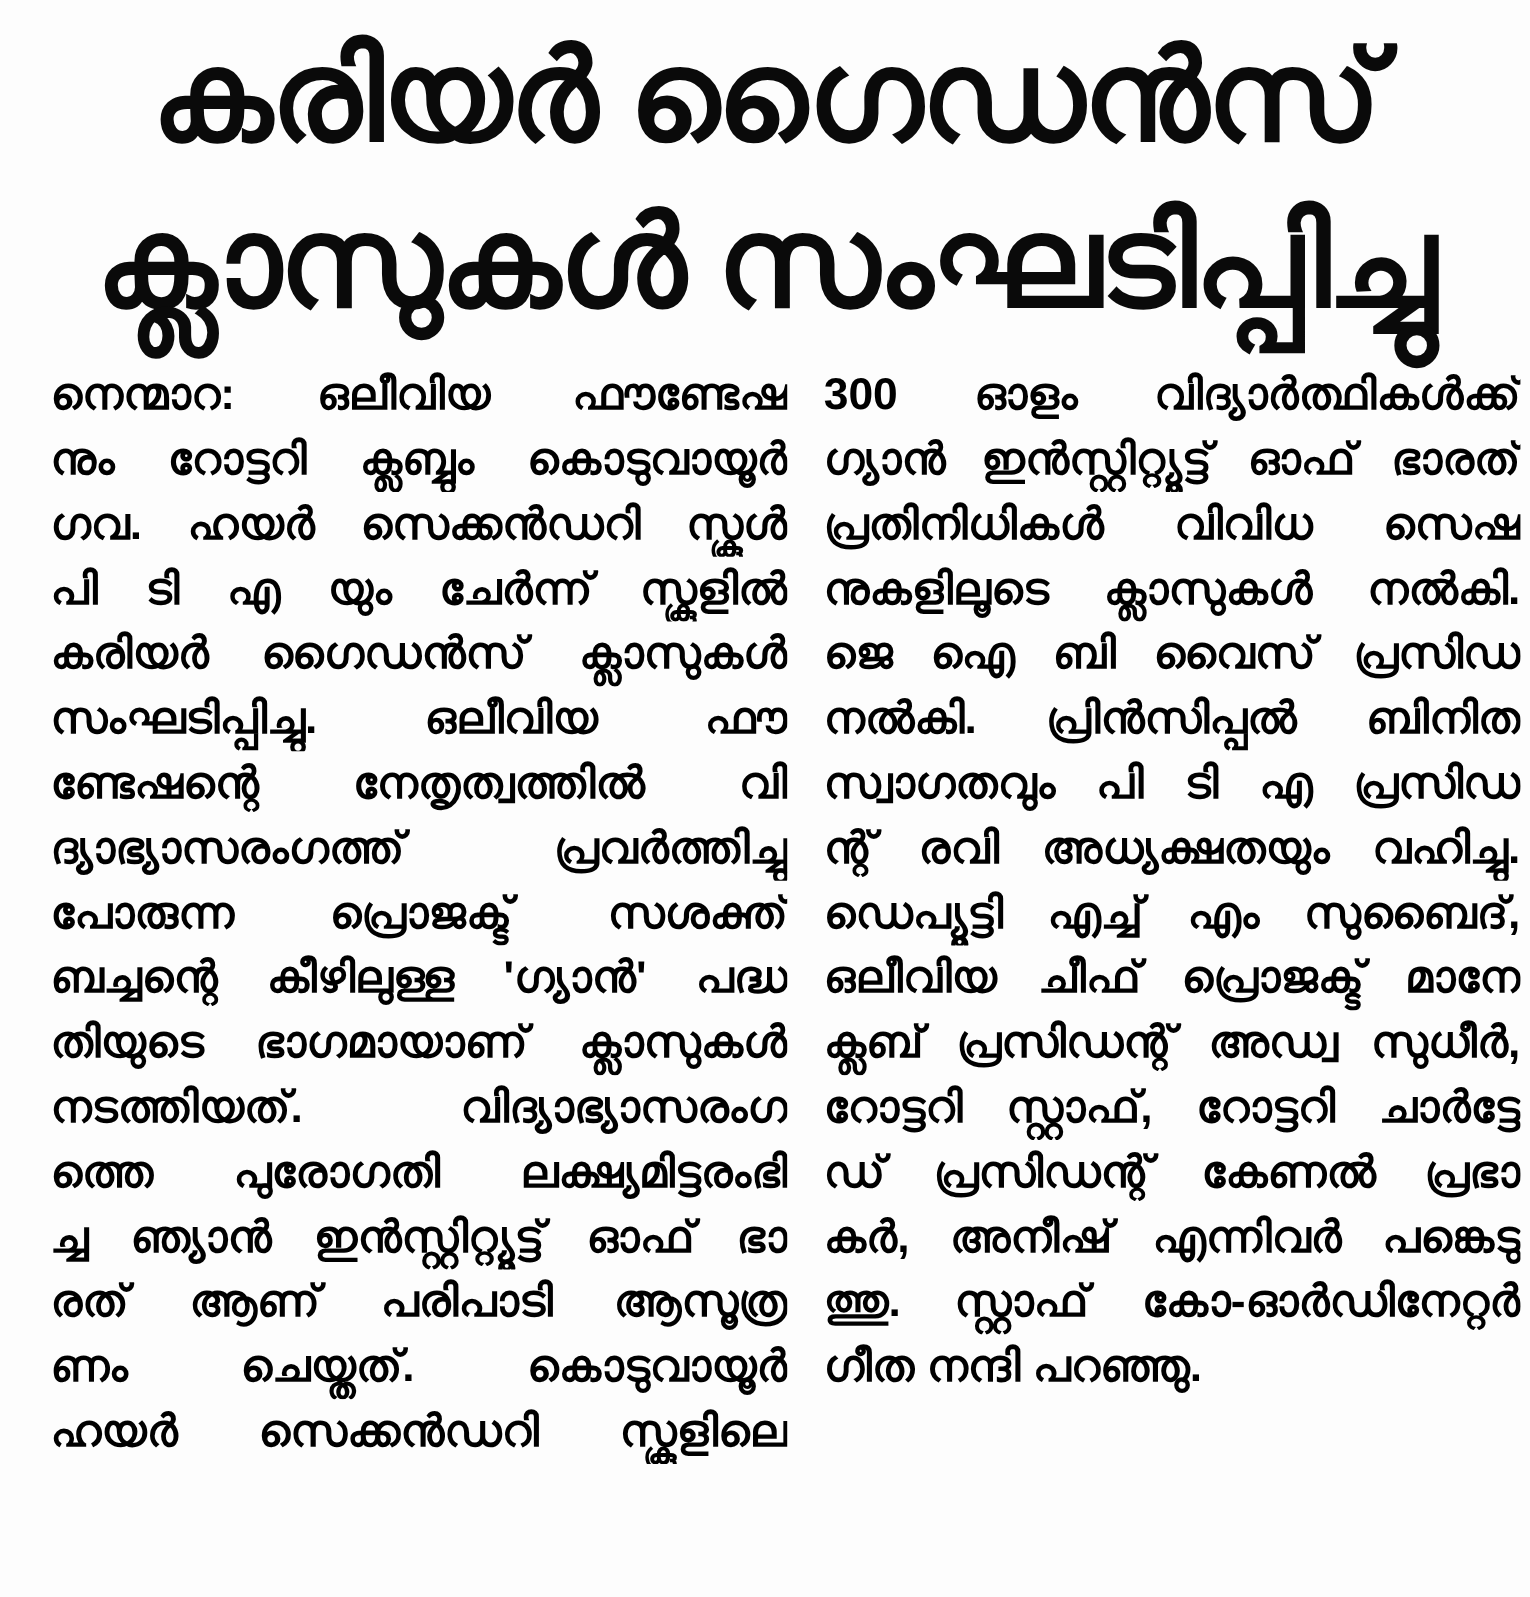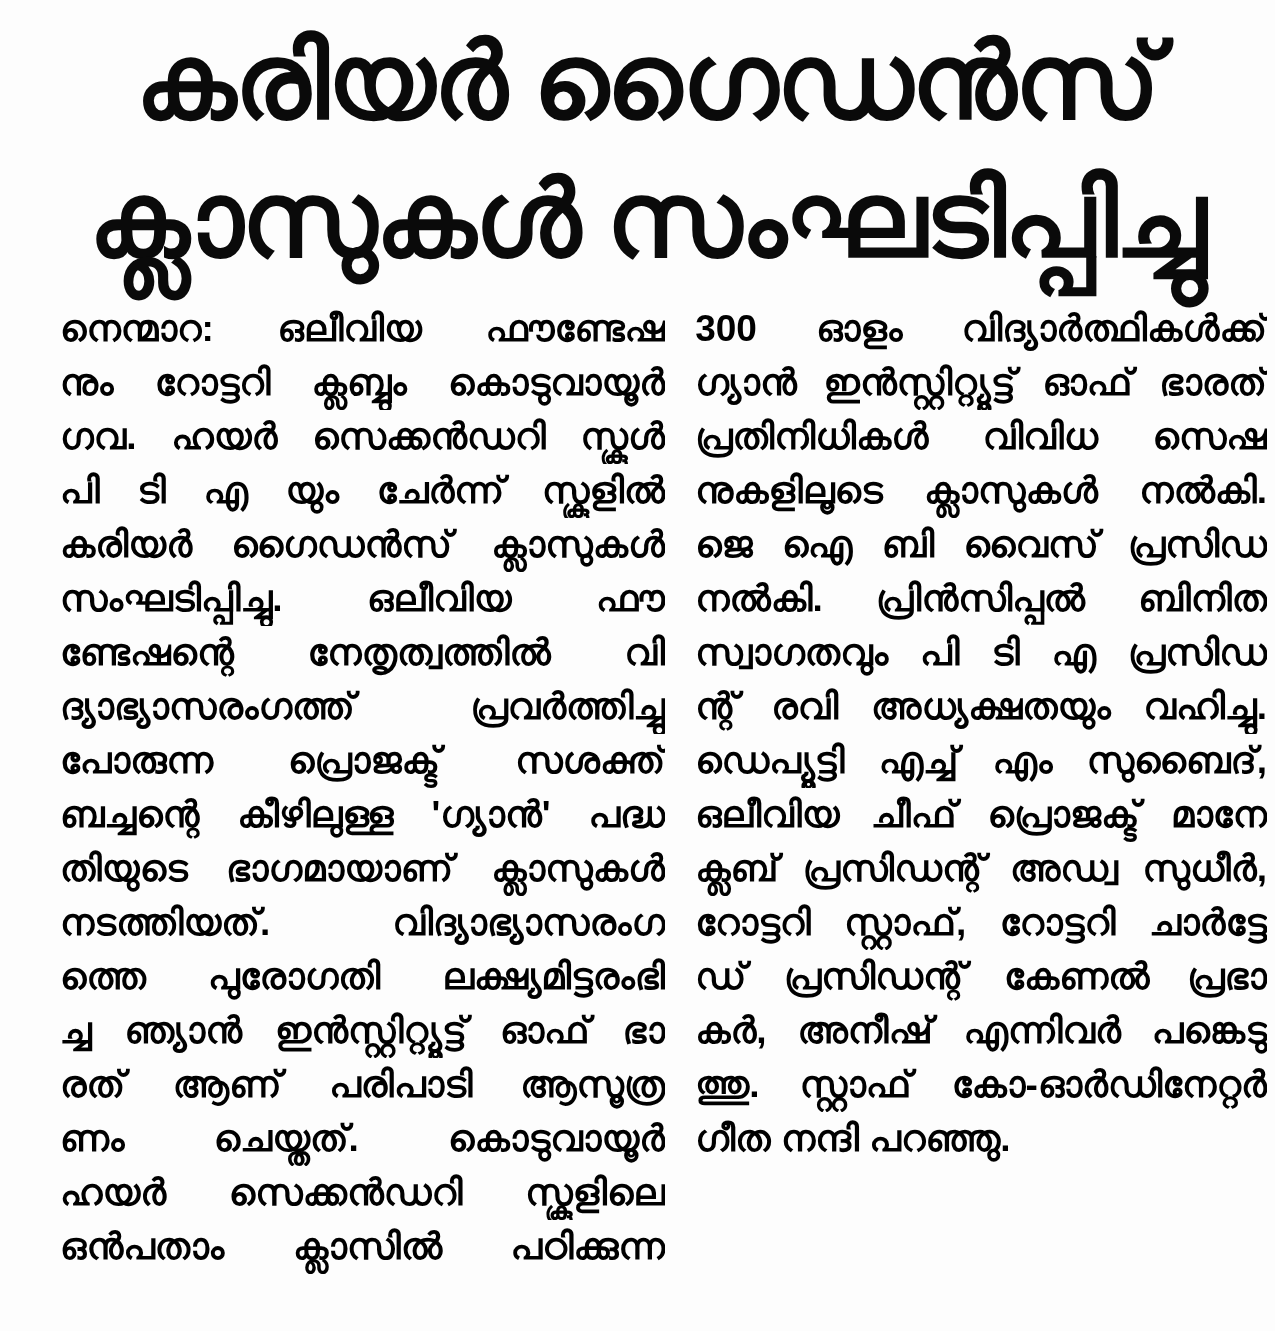--- a/index.html
+++ b/index.html
@@ -13,21 +13,20 @@
     overflow: hidden;
     font-family: "Liberation Sans", sans-serif;
     color: #0d0d0d;
   }
   .clipping {
     width: 1275px;
     height: 1331px;
     background: #fdfdfd;
     box-sizing: border-box;
     padding-top: 12px;
-    padding-left: 18px;
   }
   .headline {
     margin: 0 30px;
     text-align: center;
     font-size: 106px;
     line-height: 138px;
     font-weight: 800;
     letter-spacing: -2px;
     color: #0a0a0a;
   }
@@ -81,21 +80,20 @@
         <div class="body-line">ദ്യാഭ്യാസരംഗത്ത് പ്രവർത്തിച്ചു</div>
         <div class="body-line">പോരുന്ന പ്രൊജക്ട് സശക്ത്</div>
         <div class="body-line">ബച്ചന്റെ കീഴിലുള്ള 'ഗ്യാൻ' പദ്ധ</div>
         <div class="body-line">തിയുടെ ഭാഗമായാണ് ക്ലാസുകൾ</div>
         <div class="body-line">നടത്തിയത്. വിദ്യാഭ്യാസരംഗ</div>
         <div class="body-line">ത്തെ പുരോഗതി ലക്ഷ്യമിട്ടരംഭി</div>
         <div class="body-line">ച്ച ഞ്യാൻ ഇൻസ്റ്റിറ്റ്യൂട്ട് ഓഫ് ഭാ</div>
         <div class="body-line">രത് ആണ് പരിപാടി ആസൂത്ര</div>
         <div class="body-line">ണം ചെയ്തത്. കൊടുവായൂർ</div>
         <div class="body-line">ഹയർ സെക്കൻഡറി സ്കൂളിലെ</div>
-        <div class="body-line">ഒൻപതാം ക്ലാസിൽ പഠിക്കുന്ന</div>
       </div>
     <div class="column right">
         <div class="body-line">300 ഓളം വിദ്യാർത്ഥികൾക്ക്</div>
         <div class="body-line">ഗ്യാൻ ഇൻസ്റ്റിറ്റ്യൂട്ട് ഓഫ് ഭാരത്</div>
         <div class="body-line">പ്രതിനിധികൾ വിവിധ സെഷ</div>
         <div class="body-line">നുകളിലൂടെ ക്ലാസുകൾ നൽകി.</div>
         <div class="body-line">ജെ ഐ ബി വൈസ് പ്രസിഡ</div>
         <div class="body-line">നൽകി. പ്രിൻസിപ്പൽ ബിനിത</div>
         <div class="body-line">സ്വാഗതവും പി ടി എ പ്രസിഡ</div>
         <div class="body-line">ന്റ് രവി അധ്യക്ഷതയും വഹിച്ചു.</div>

